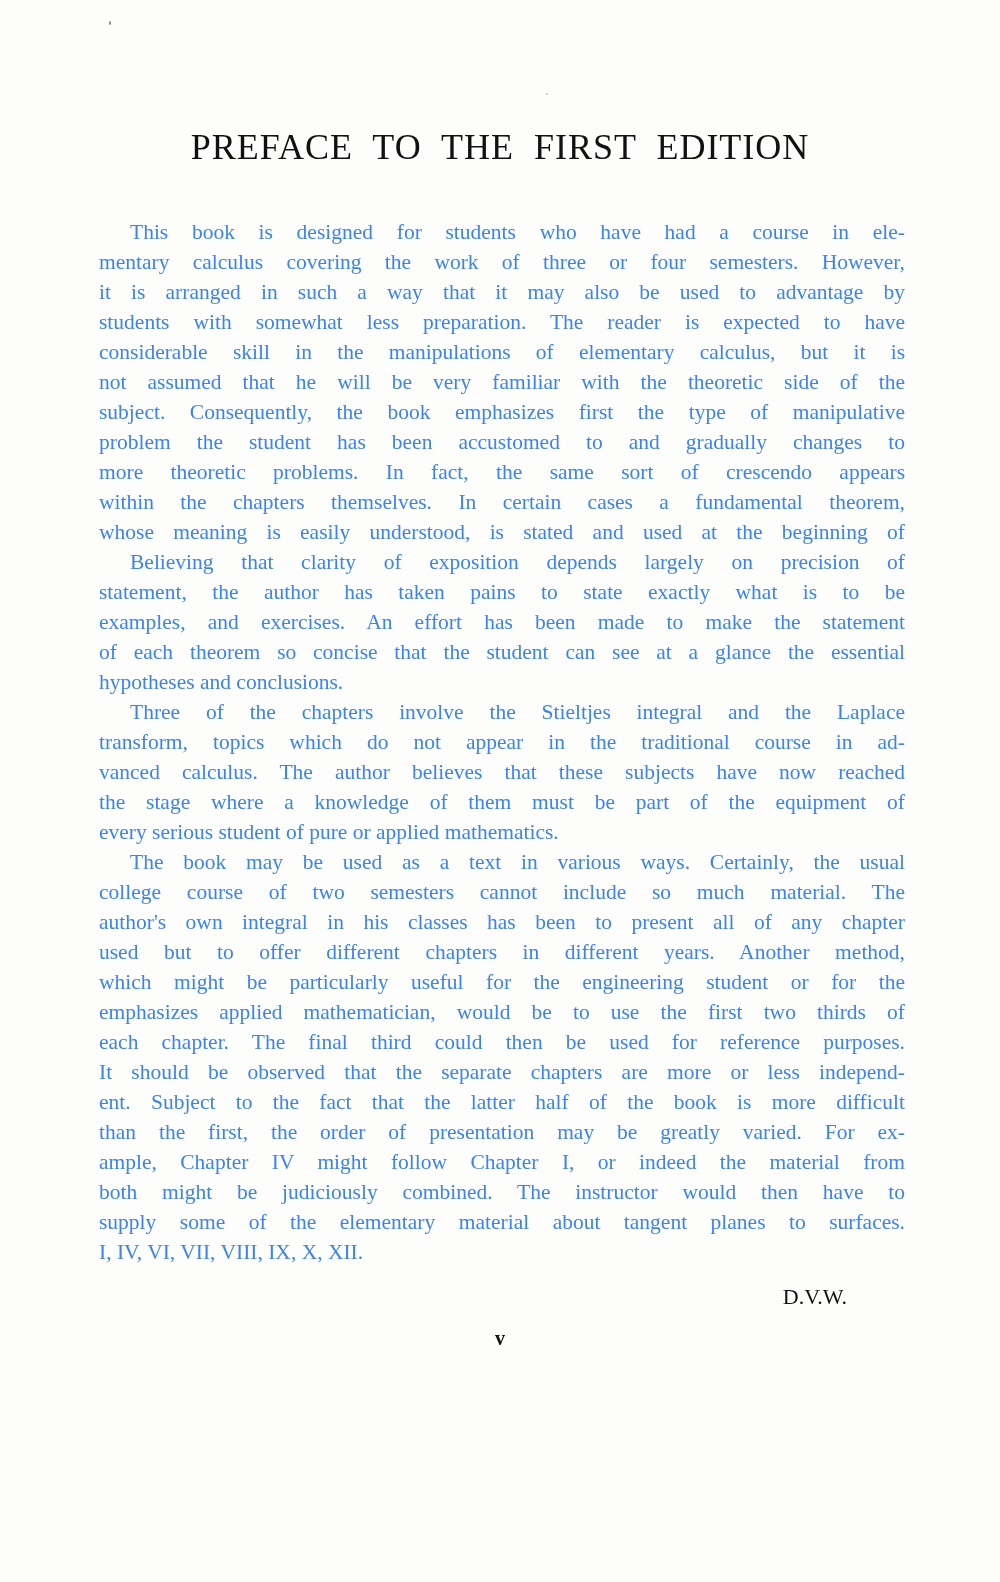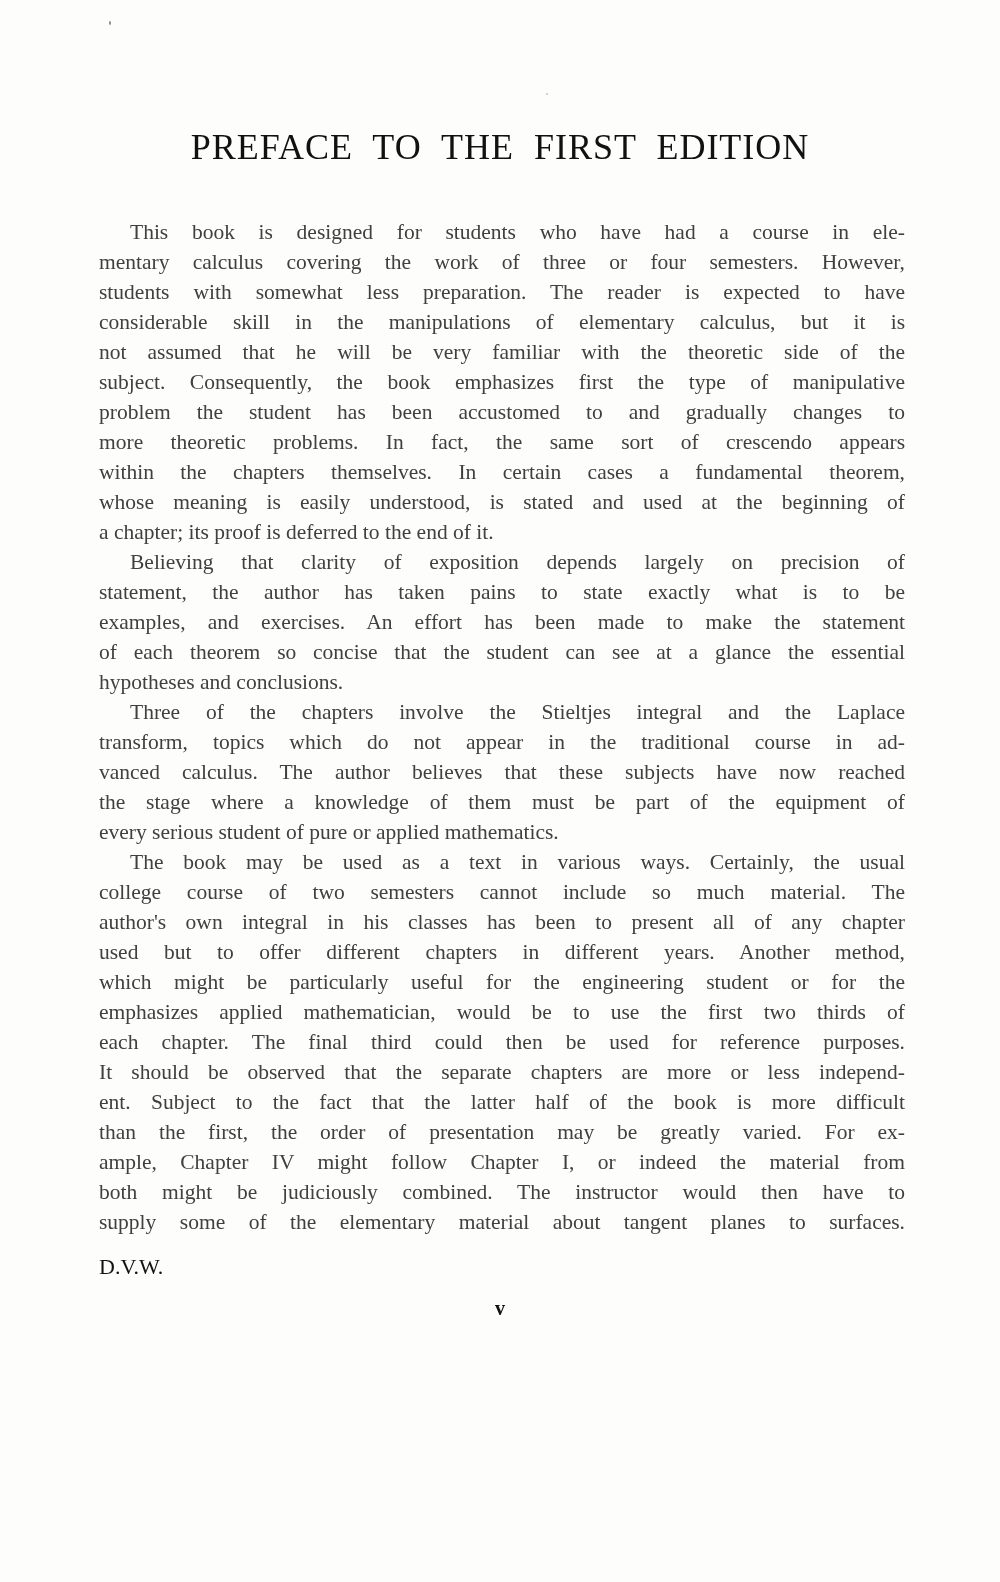--- a/index.html
+++ b/index.html
@@ -26,39 +26,39 @@
     word-spacing: 10px;
     line-height: 1.2;
     color: #111111;
   }
   .body-text {
     width: 806px;
     margin-left: 99px;
     margin-top: 48px;
     font-size: 21.5px;
     line-height: 30px;
-    color: #404040;
+    color: #3b82f6;
   }
   .line {
     text-align: justify;
     white-space: normal;
   }
   .line.just {
     text-align-last: justify;
   }
   .line.first {
     text-indent: 31px;
   }
   .signature {
     width: 806px;
     margin-left: 99px;
     margin-top: 16px;
     box-sizing: border-box;
     padding-right: 58px;
-    text-align: left;
+    text-align: right;
     font-size: 22px;
     line-height: 28px;
     color: #121212;
   }
   .folio {
     margin-top: 16px;
     text-align: center;
     font-size: 20px;
     font-weight: bold;
     color: #121212;
@@ -76,29 +76,29 @@
 
 <div class="page">
   <div class="speck a"></div>
   <div class="speck b"></div>
 
   <h1 class="title">PREFACE TO THE FIRST EDITION</h1>
 
   <div class="body-text" id="preface-body">
       <div class="line first just">This book is designed for students who have had a course in ele-</div>
       <div class="line just">mentary calculus covering the work of three or four semesters. However,</div>
+      <div class="line just">it is arranged in such a way that it may also be used to advantage by</div>
       <div class="line just">students with somewhat less preparation. The reader is expected to have</div>
       <div class="line just">considerable skill in the manipulations of elementary calculus, but it is</div>
       <div class="line just">not assumed that he will be very familiar with the theoretic side of the</div>
       <div class="line just">subject. Consequently, the book emphasizes first the type of manipulative</div>
       <div class="line just">problem the student has been accustomed to and gradually changes to</div>
       <div class="line just">more theoretic problems. In fact, the same sort of crescendo appears</div>
       <div class="line just">within the chapters themselves. In certain cases a fundamental theorem,</div>
       <div class="line just">whose meaning is easily understood, is stated and used at the beginning of</div>
-      <div class="line">a chapter; its proof is deferred to the end of it.</div>
       <div class="line first just">Believing that clarity of exposition depends largely on precision of</div>
       <div class="line just">statement, the author has taken pains to state exactly what is to be</div>
       <div class="line just">examples, and exercises. An effort has been made to make the statement</div>
       <div class="line just">of each theorem so concise that the student can see at a glance the essential</div>
       <div class="line">hypotheses and conclusions.</div>
       <div class="line first just">Three of the chapters involve the Stieltjes integral and the Laplace</div>
       <div class="line just">transform, topics which do not appear in the traditional course in ad-</div>
       <div class="line just">vanced calculus. The author believes that these subjects have now reached</div>
       <div class="line just">the stage where a knowledge of them must be part of the equipment of</div>
       <div class="line">every serious student of pure or applied mathematics.</div>
@@ -108,18 +108,19 @@
       <div class="line just">used but to offer different chapters in different years. Another method,</div>
       <div class="line just">which might be particularly useful for the engineering student or for the</div>
       <div class="line just">emphasizes applied mathematician, would be to use the first two thirds of</div>
       <div class="line just">each chapter. The final third could then be used for reference purposes.</div>
       <div class="line just">It should be observed that the separate chapters are more or less independ-</div>
       <div class="line just">ent. Subject to the fact that the latter half of the book is more difficult</div>
       <div class="line just">than the first, the order of presentation may be greatly varied. For ex-</div>
       <div class="line just">ample, Chapter IV might follow Chapter I, or indeed the material from</div>
       <div class="line just">both might be judiciously combined. The instructor would then have to</div>
       <div class="line just">supply some of the elementary material about tangent planes to surfaces.</div>
+      <div class="line">I, IV, VI, VII, VIII, IX, X, XII.</div>
     </div>
 
   <div class="signature">D.V.W.</div>
 
   <div class="folio">v</div>
 </div>
 
 </body></html>

